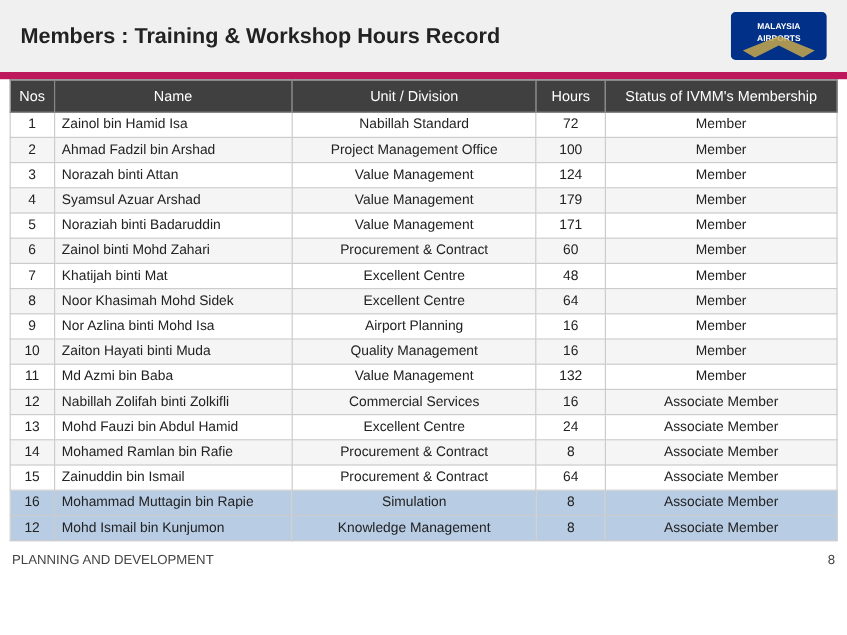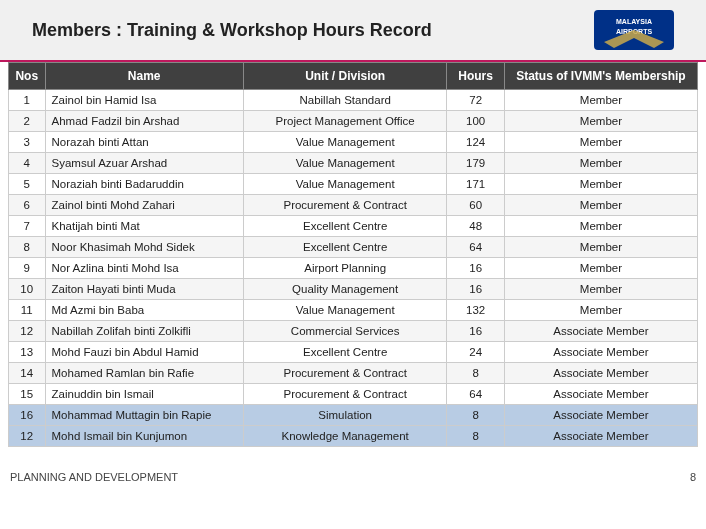--- a/index.html
+++ b/index.html
@@ -6,25 +6,25 @@
     body {
       font-family: Arial, sans-serif;
       font-size: 12px;
       background: #fff;
       width: 706px;
       min-height: 529px;
       overflow: hidden;
     }
     .header {
       background: #f0f0f0;
-      padding: 10px 32px;
+      padding: 10px 17px;
       display: flex;
       align-items: center;
       justify-content: space-between;
-      border-bottom: 2px solid #be185d;
+      border-bottom: 6px solid #be185d;
     }
     .header-title {
       font-size: 18px;
       font-weight: bold;
       color: #222;
     }
     .logo-area {
       display: flex;
       align-items: center;
     }
@@ -42,21 +42,21 @@
       table-layout: fixed;
     }
     thead tr {
       background: #404040;
       color: #fff;
     }
     thead th {
       padding: 6px 6px;
       text-align: center;
       font-size: 12px;
-      font-weight: bold;
+      font-weight: normal;
       border: 1px solid #888;
     }
     tbody tr {
       background: #fff;
     }
     tbody tr:nth-child(even) {
       background: #f5f5f5;
     }
     tbody tr.highlighted {
       background: #b8cce4;
@@ -76,21 +76,21 @@
     .col-unit { width: 195px; }
     .col-hours { width: 55px; }
     .col-status { width: 185px; }
     .footer {
       display: flex;
       justify-content: space-between;
       align-items: center;
       padding: 4px 10px;
       font-size: 11px;
       color: #444;
-      margin-top: 20px;
+      margin-top: 6px;
     }
   </style>
 </head>
 <body>
 
 <div class="header">
   <span class="header-title">Members : Training &amp; Workshop Hours Record</span>
   <div class="logo-area">
     <svg class="logo-svg" viewBox="0 0 80 40">
 

